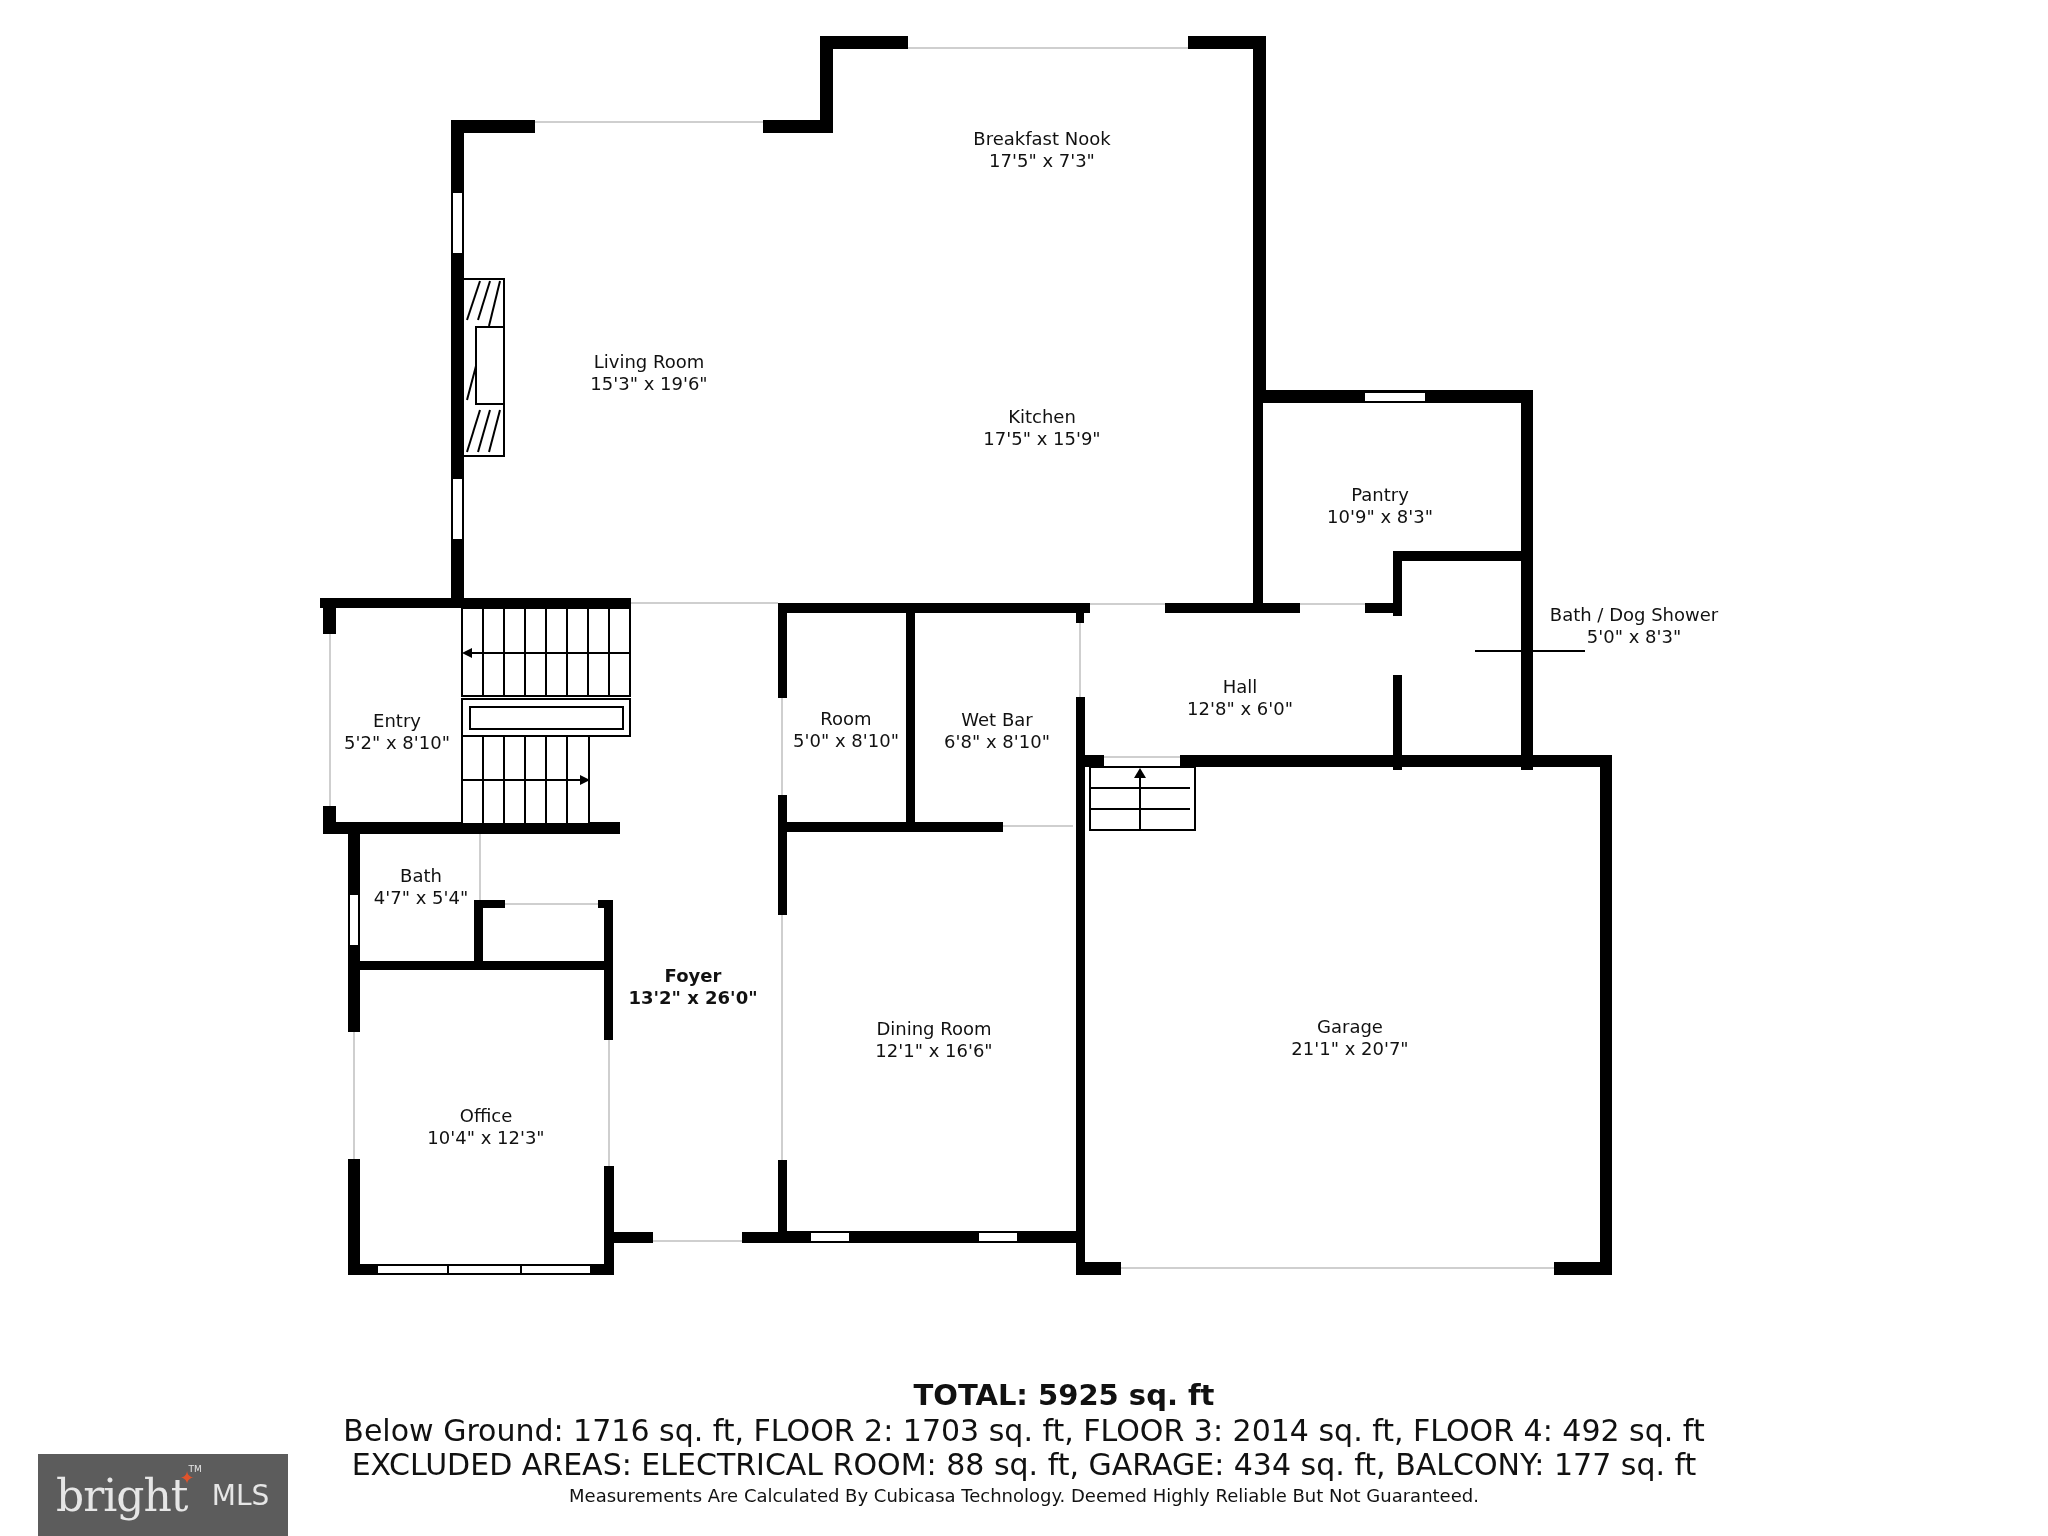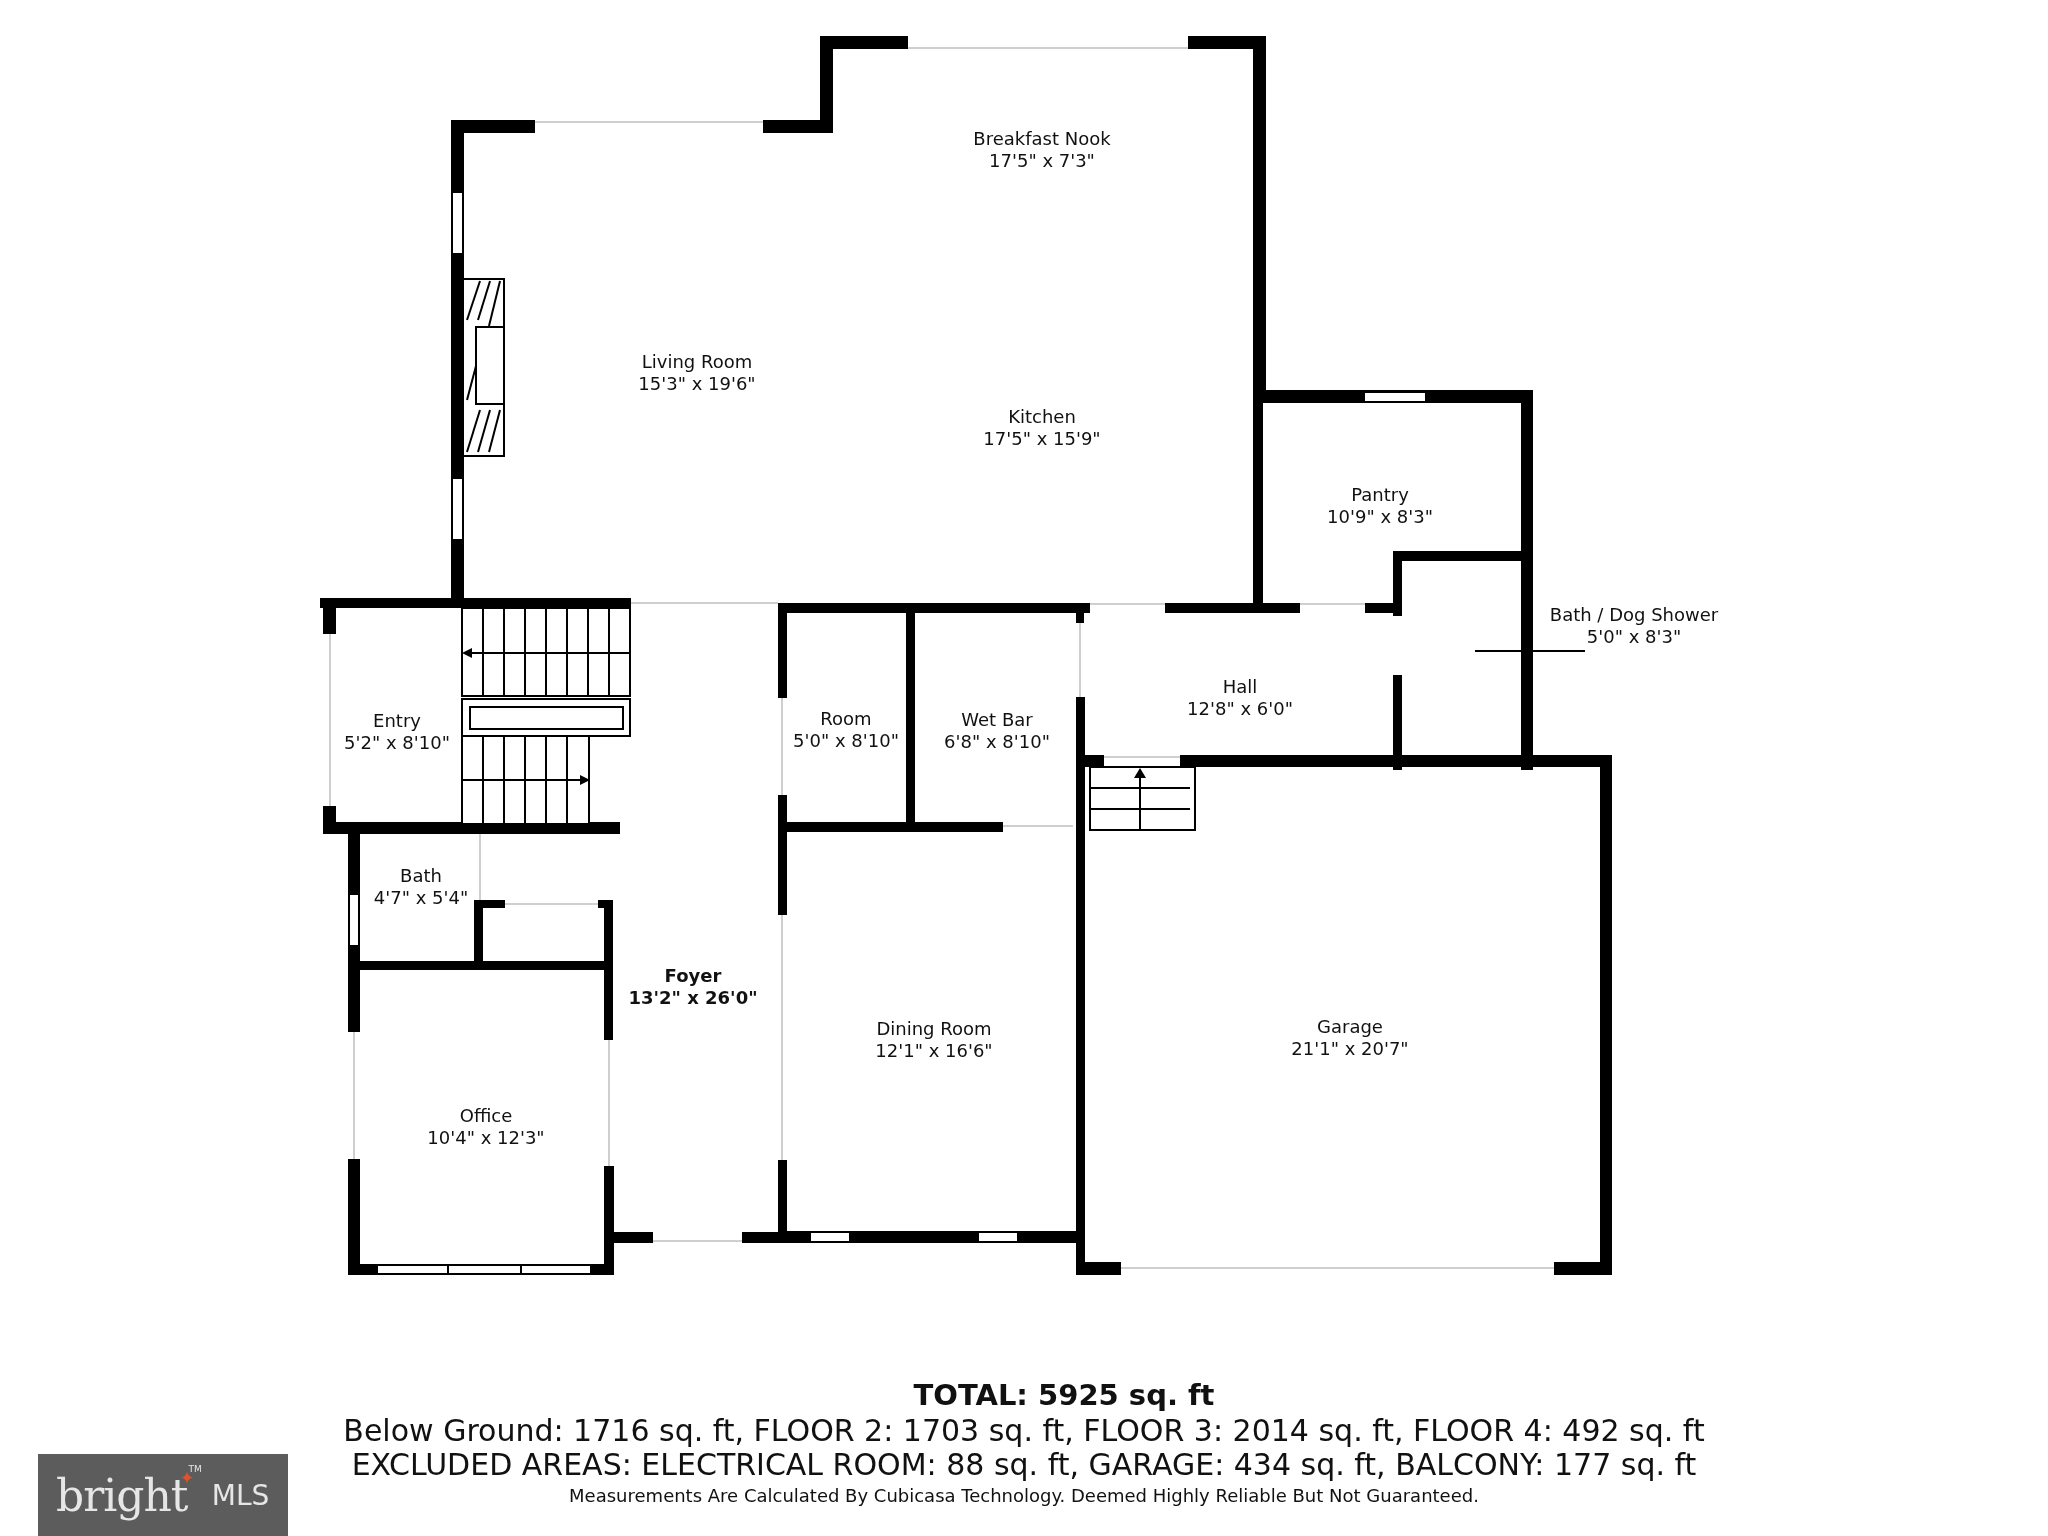--- a/index.html
+++ b/index.html
@@ -175,21 +175,21 @@
     <polygon points="1140,768 1134,778 1146,778" fill="#000"></polygon>
   </g>
 
   <line class="thin" x1="1475" y1="651" x2="1585" y2="651"></line>
 </svg>
 
 <div class="room-label" style="left:1042px; top:150px;">
   <span class="name">Breakfast Nook</span>
   <span class="dims">17'5" x 7'3"</span>
 </div>
-<div class="room-label" style="left:649px; top:373px;margin-left:48px;">
+<div class="room-label" style="left:649px; top:373px;">
   <span class="name">Living Room</span>
   <span class="dims">15'3" x 19'6"</span>
 </div>
 <div class="room-label" style="left:1042px; top:428px;">
   <span class="name">Kitchen</span>
   <span class="dims">17'5" x 15'9"</span>
 </div>
 <div class="room-label" style="left:1380px; top:506px;">
   <span class="name">Pantry</span>
   <span class="dims">10'9" x 8'3"</span>

